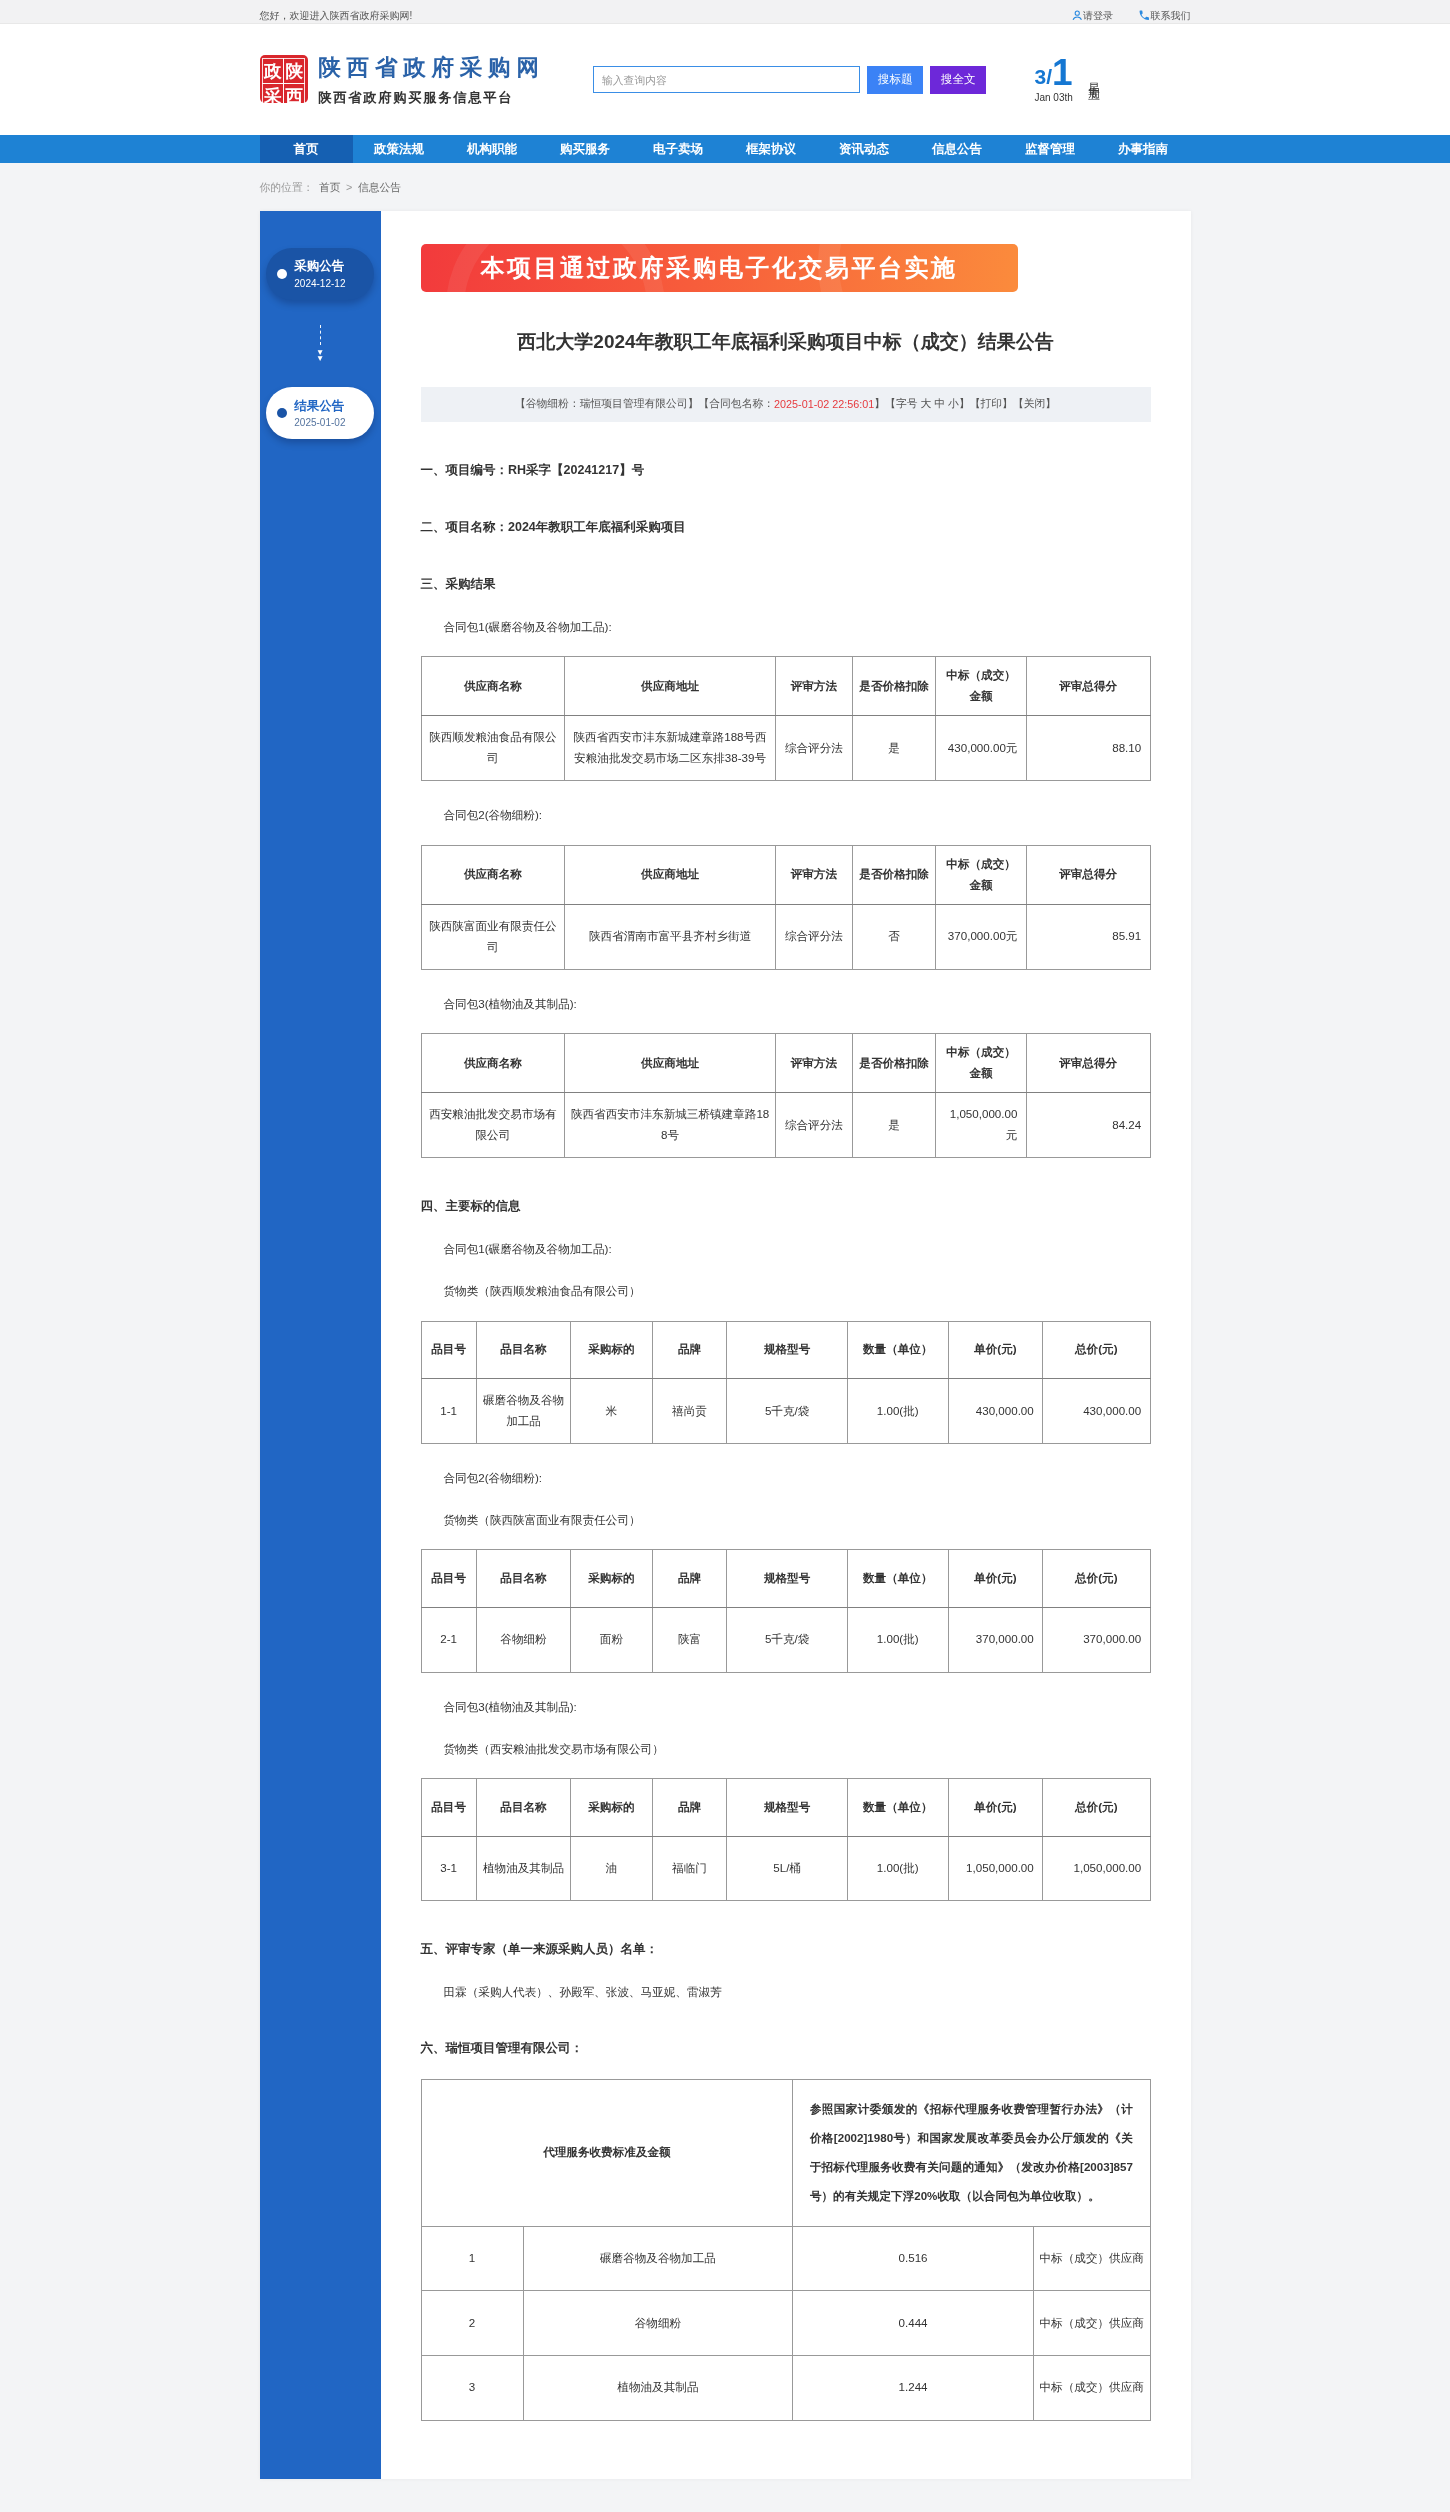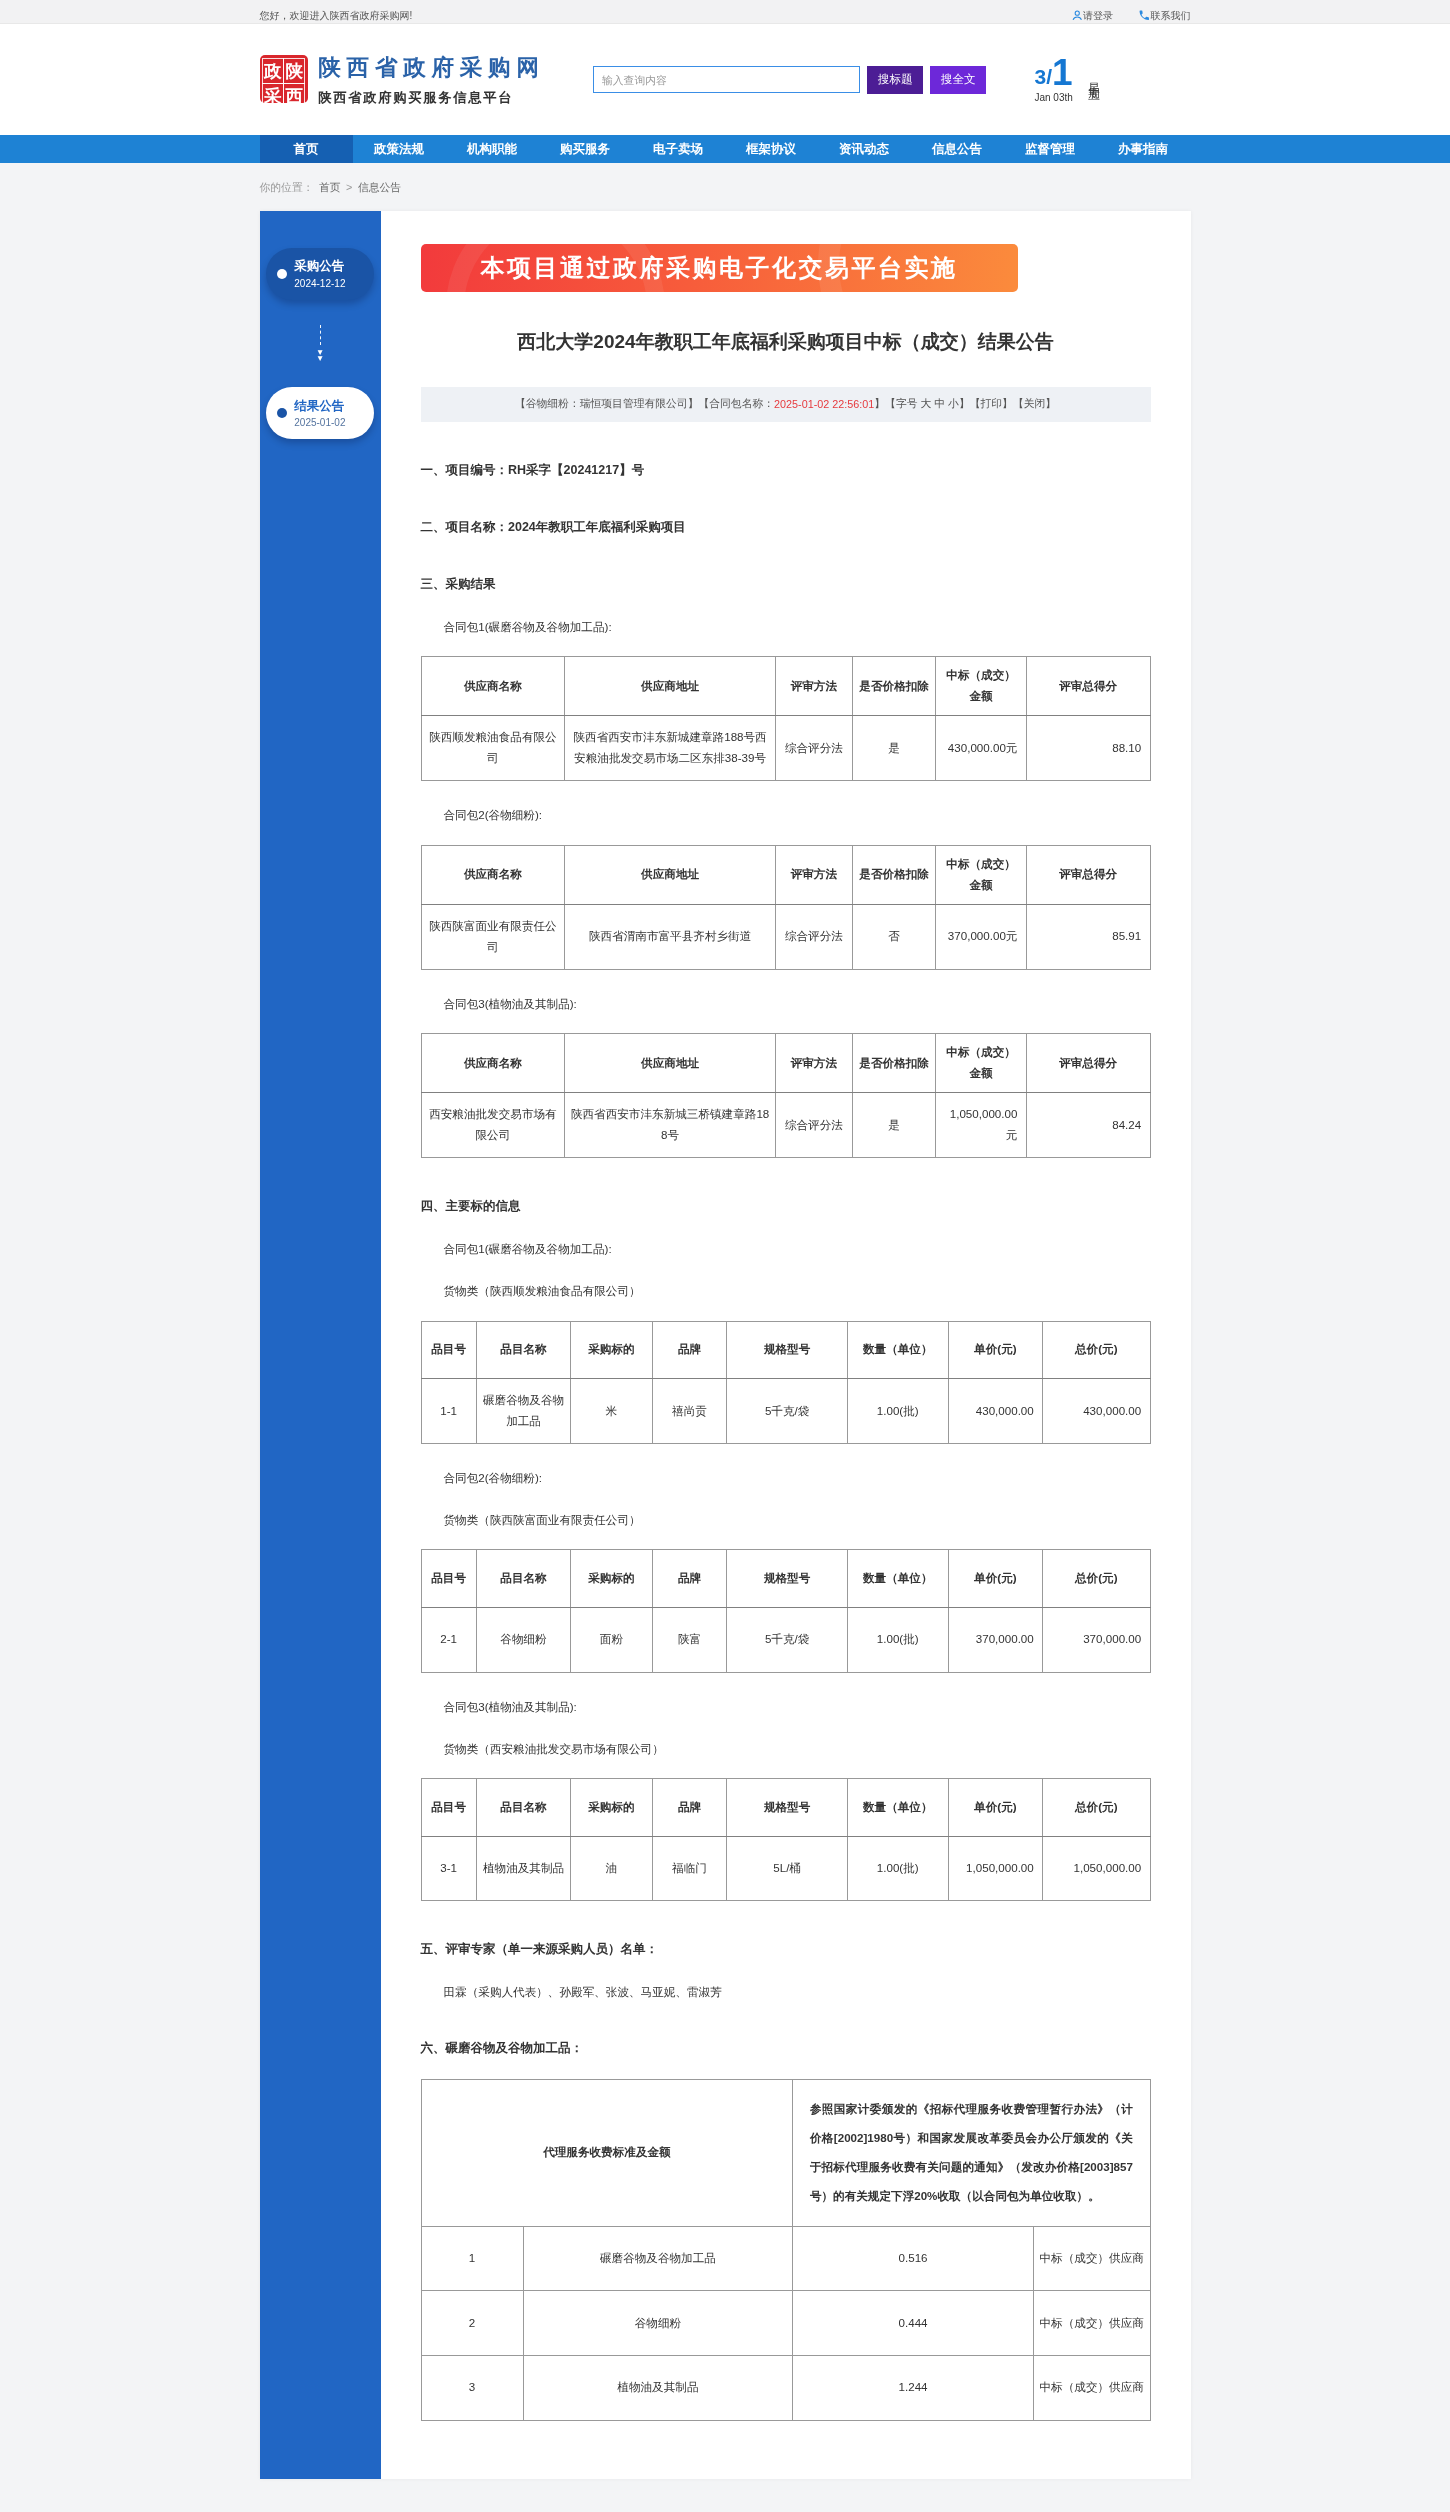--- a/index.html
+++ b/index.html
@@ -14,21 +14,21 @@
   .header-inner{display:flex;align-items:center;height:111px;}
   .brand{display:flex;align-items:center;gap:10.8px;}
   .logo{width:48px;height:48px;background:#d9262c;border-radius:5px;display:grid;grid-template-columns:1fr 1fr;padding:2.5px;box-sizing:border-box;}
   .logo span{display:flex;align-items:center;justify-content:center;color:#fff;font-weight:bold;font-size:17.5px;border:0.8px solid rgba(255,255,255,.85);margin:-0.4px;}
   .site-title{font-size:22.5px;font-weight:bold;color:#2a62a8;letter-spacing:5.8px;}
   .site-subtitle{font-size:13.3px;font-weight:bold;color:#333;letter-spacing:1.7px;margin-top:5.8px;}
   .search{display:flex;align-items:center;margin-left:48px;}
   .search input{width:249px;height:25px;border:1.7px solid #3a8ee6;padding:0 8.3px;font-size:10.8px;outline:none;color:#333;font-family:inherit;}
   .search input::placeholder{color:#999;}
   .sbtn{height:28px;padding:0 10.8px;color:#fff;font-size:11.6px;border:none;margin-left:6.7px;cursor:pointer;font-family:inherit;}
-  .btn-title{background:#4c1d95;}
+  .btn-title{background:#3b82f6;}
   .btn-full{background:#6d28d9;}
   .datebox{margin-left:48px;display:flex;align-items:center;gap:13.3px;}
   .date-col{display:flex;flex-direction:column;align-items:center;}
   .date-main{display:flex;align-items:flex-end;color:#1577d2;font-weight:bold;}
   .d-small{font-size:21px;line-height:1.2;}
   .d-big{font-size:37px;line-height:0.9;}
   .date-en{font-size:10px;color:#333;margin-top:3.3px;}
   .weekday{writing-mode:vertical-rl;font-size:11.6px;color:#333;letter-spacing:4.2px;}
   
   .nav{background:#1e82d4;height:28px;}
@@ -353,21 +353,21 @@
               <td class="num">1,050,000.00</td>
               <td class="num">1,050,000.00</td>
             </tr>
           </tbody>
    </table>
       </div>
 
     <p class="sec">五、评审专家（单一来源采购人员）名单：</p>
     <p class="sec-body">田霖（采购人代表）、孙殿军、张波、马亚妮、雷淑芳</p>
 
-    <p class="sec">六、碾磨谷物及谷物加工品：</p>
+    <p class="sec">六、瑞恒项目管理有限公司：</p>
     <table class="tbl fee-tbl">
       <colgroup>
           <col style="width:14%">
           <col style="width:37%">
           <col style="width:33%">
           <col style="width:16%">
         </colgroup>
       <tbody id="fee-body">
         <tr class="fee-intro">
           <td colspan="2">代理服务收费标准及金额</td>

